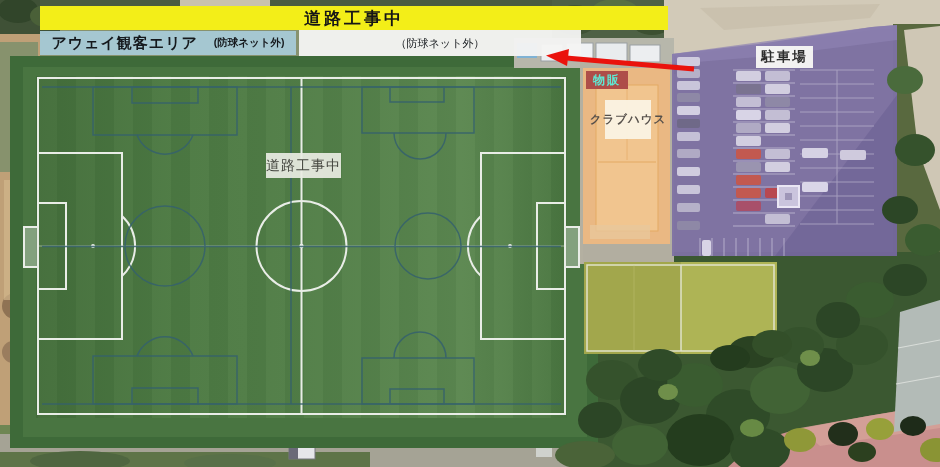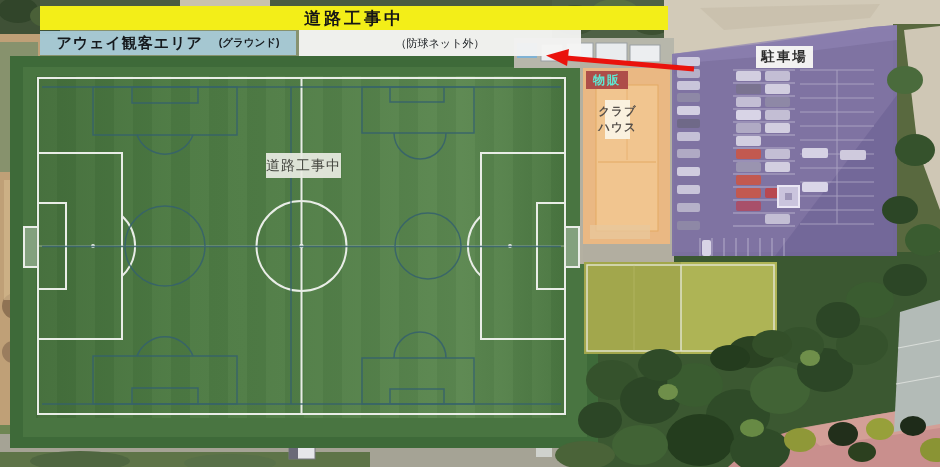--- a/index.html
+++ b/index.html
@@ -32,21 +32,21 @@
   #banner-home .note{font-size:11px;font-weight:normal;}
   #label-ground{
     left:266px;top:153px;width:75px;height:25px;
     background:rgba(233,236,227,.92);color:#43453e;font-size:14px;letter-spacing:1px;
   }
   #badge-merch{
     left:586px;top:71px;width:42px;height:18px;background:#ae4d49;
     color:#5eead4;font-size:12px;font-weight:bold;letter-spacing:2px;
   }
   #label-clubhouse{
-    left:605px;top:100px;width:25px;height:39px;flex-direction:column;
+    left:605px;top:100px;width:46px;height:39px;flex-direction:row;
     background:rgba(250,243,226,.96);color:#56504b;font-size:11.5px;
     font-weight:bold;line-height:1.35;letter-spacing:1px;
   }
   #label-parking{
     left:756px;top:46px;width:57px;height:22px;
     background:rgba(247,247,245,.96);color:#2d2d2d;font-size:13.5px;
     font-weight:bold;letter-spacing:2px;
   }
   #arrow-layer{z-index:3;pointer-events:none;}
 </style>
@@ -326,21 +326,21 @@
       <ellipse cx="862" cy="452" rx="14" ry="10" fill="#2c401f"></ellipse>
     </g>
   </svg>
 
   <div class="lbl" id="banner-construction">
     <span>道路工事中</span>
   </div>
 
   <div class="lbl" id="banner-away">
     <span class="main">アウェイ観客エリア</span>
-    <span class="note">(グラウンド)</span>
+    <span class="note">(防球ネット外)</span>
   </div>
 
   <div class="lbl" id="banner-home">
     <span class="note">（防球ネット外）</span>
   </div>
 
   <div class="lbl" id="label-ground">
     <span>道路工事中</span>
   </div>
 

